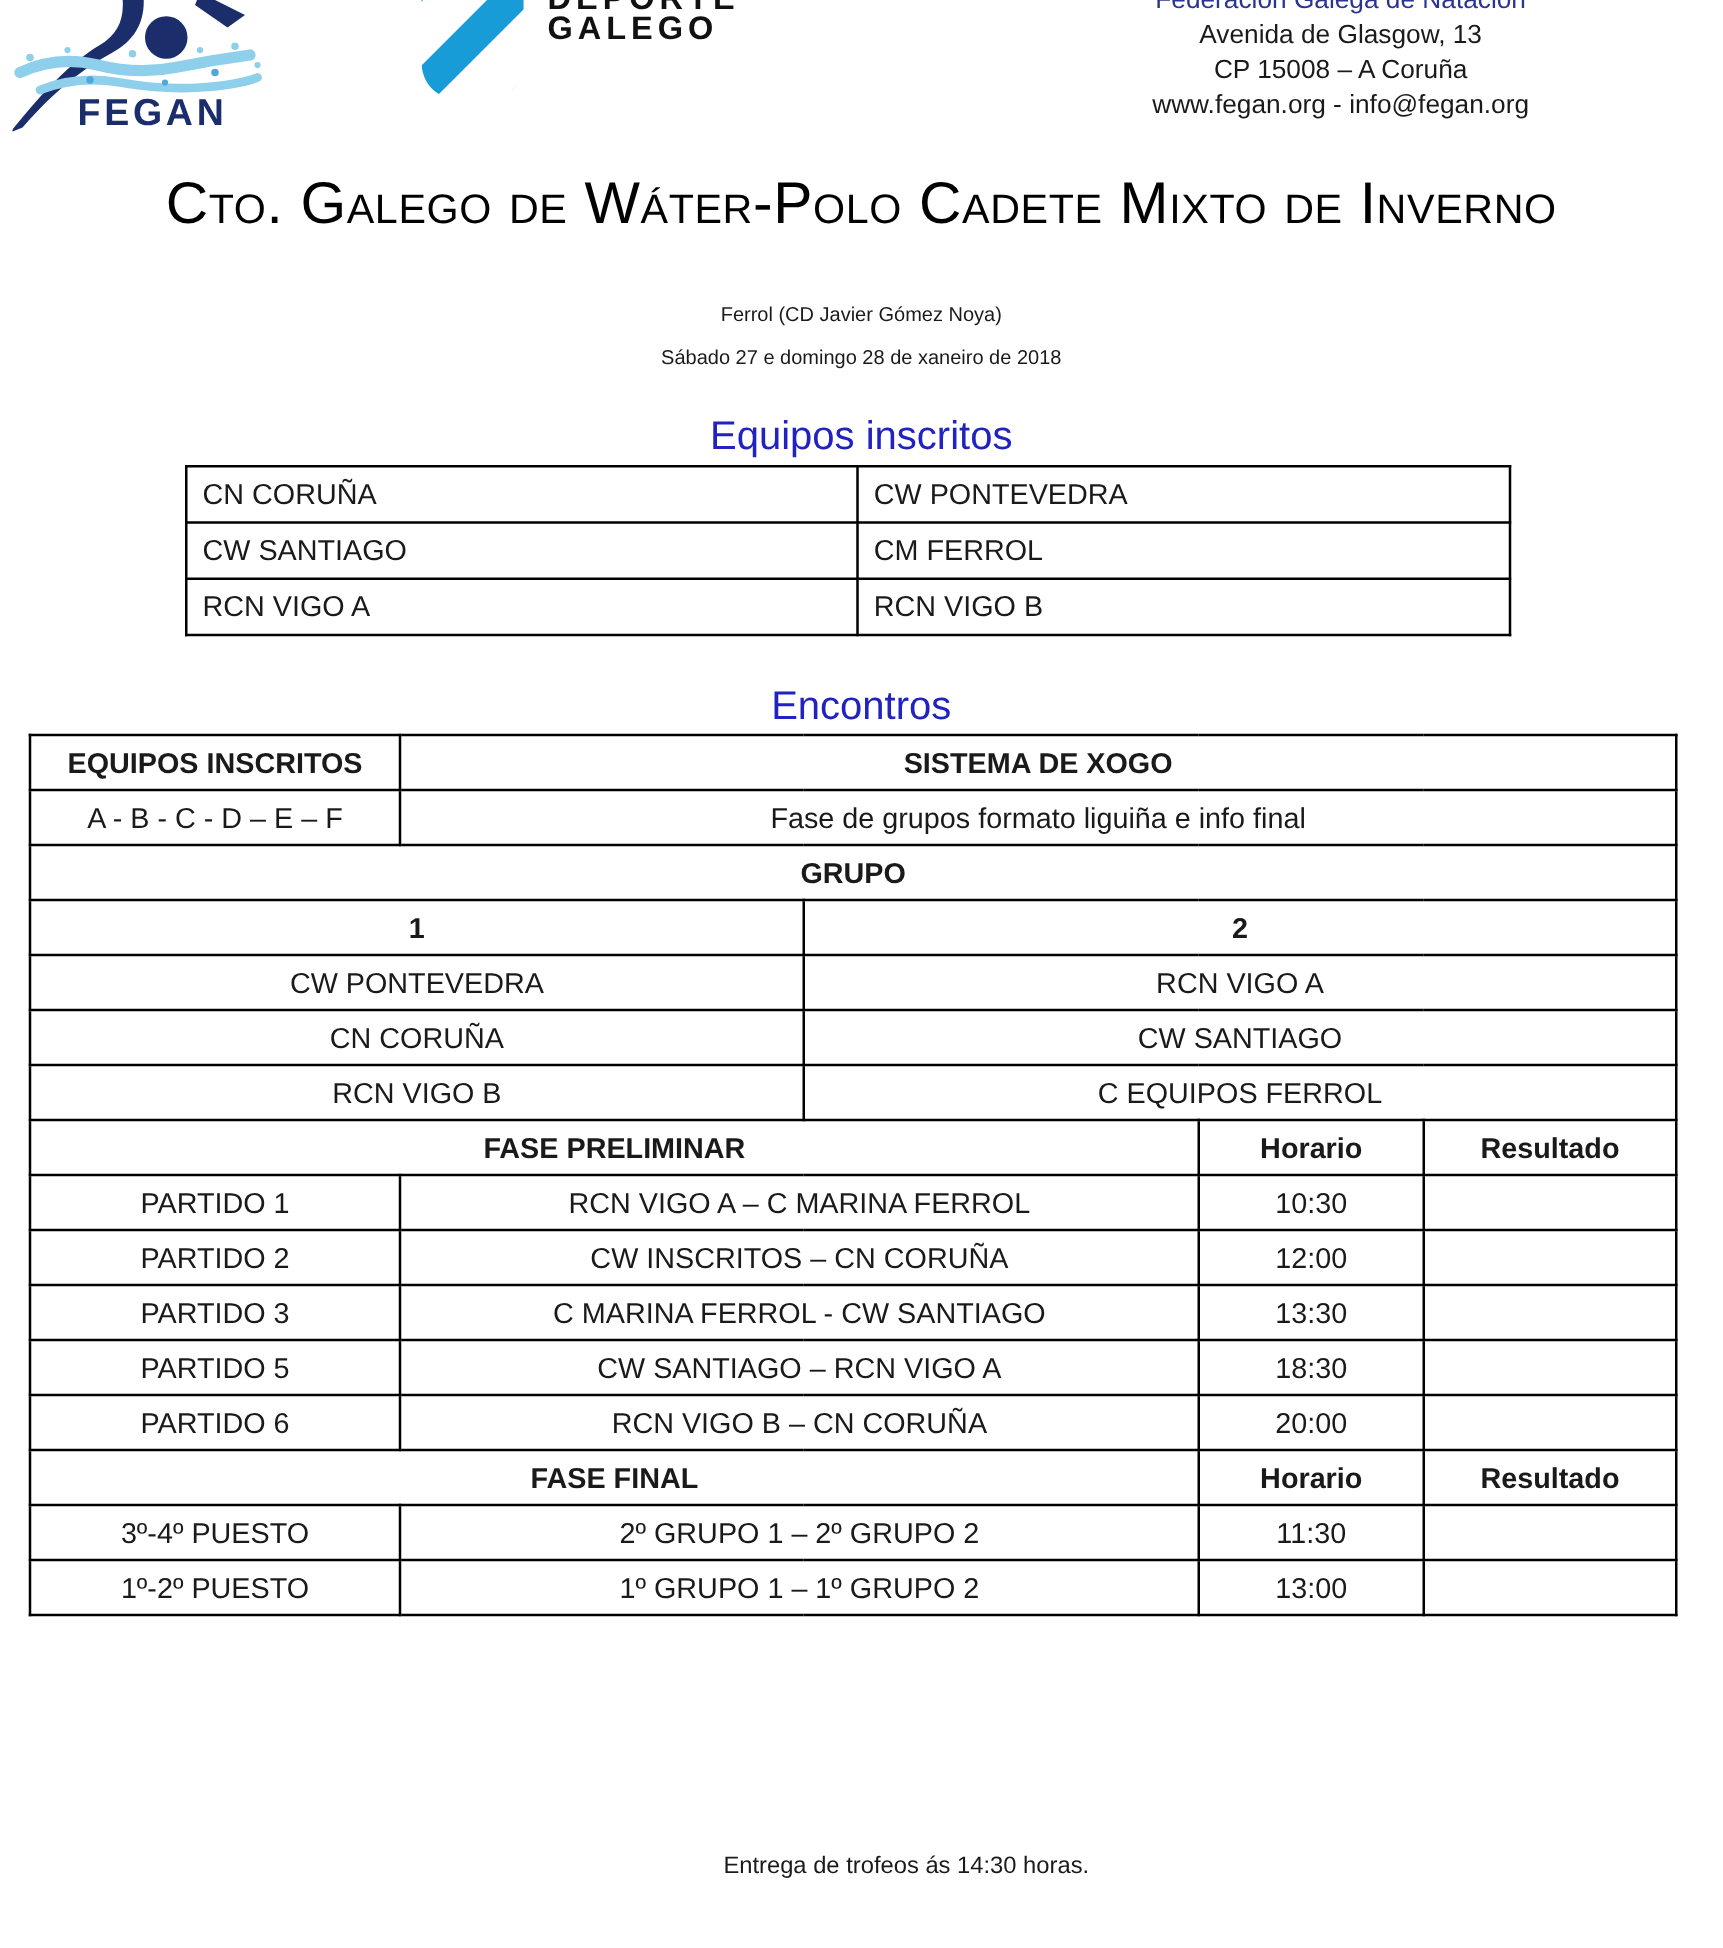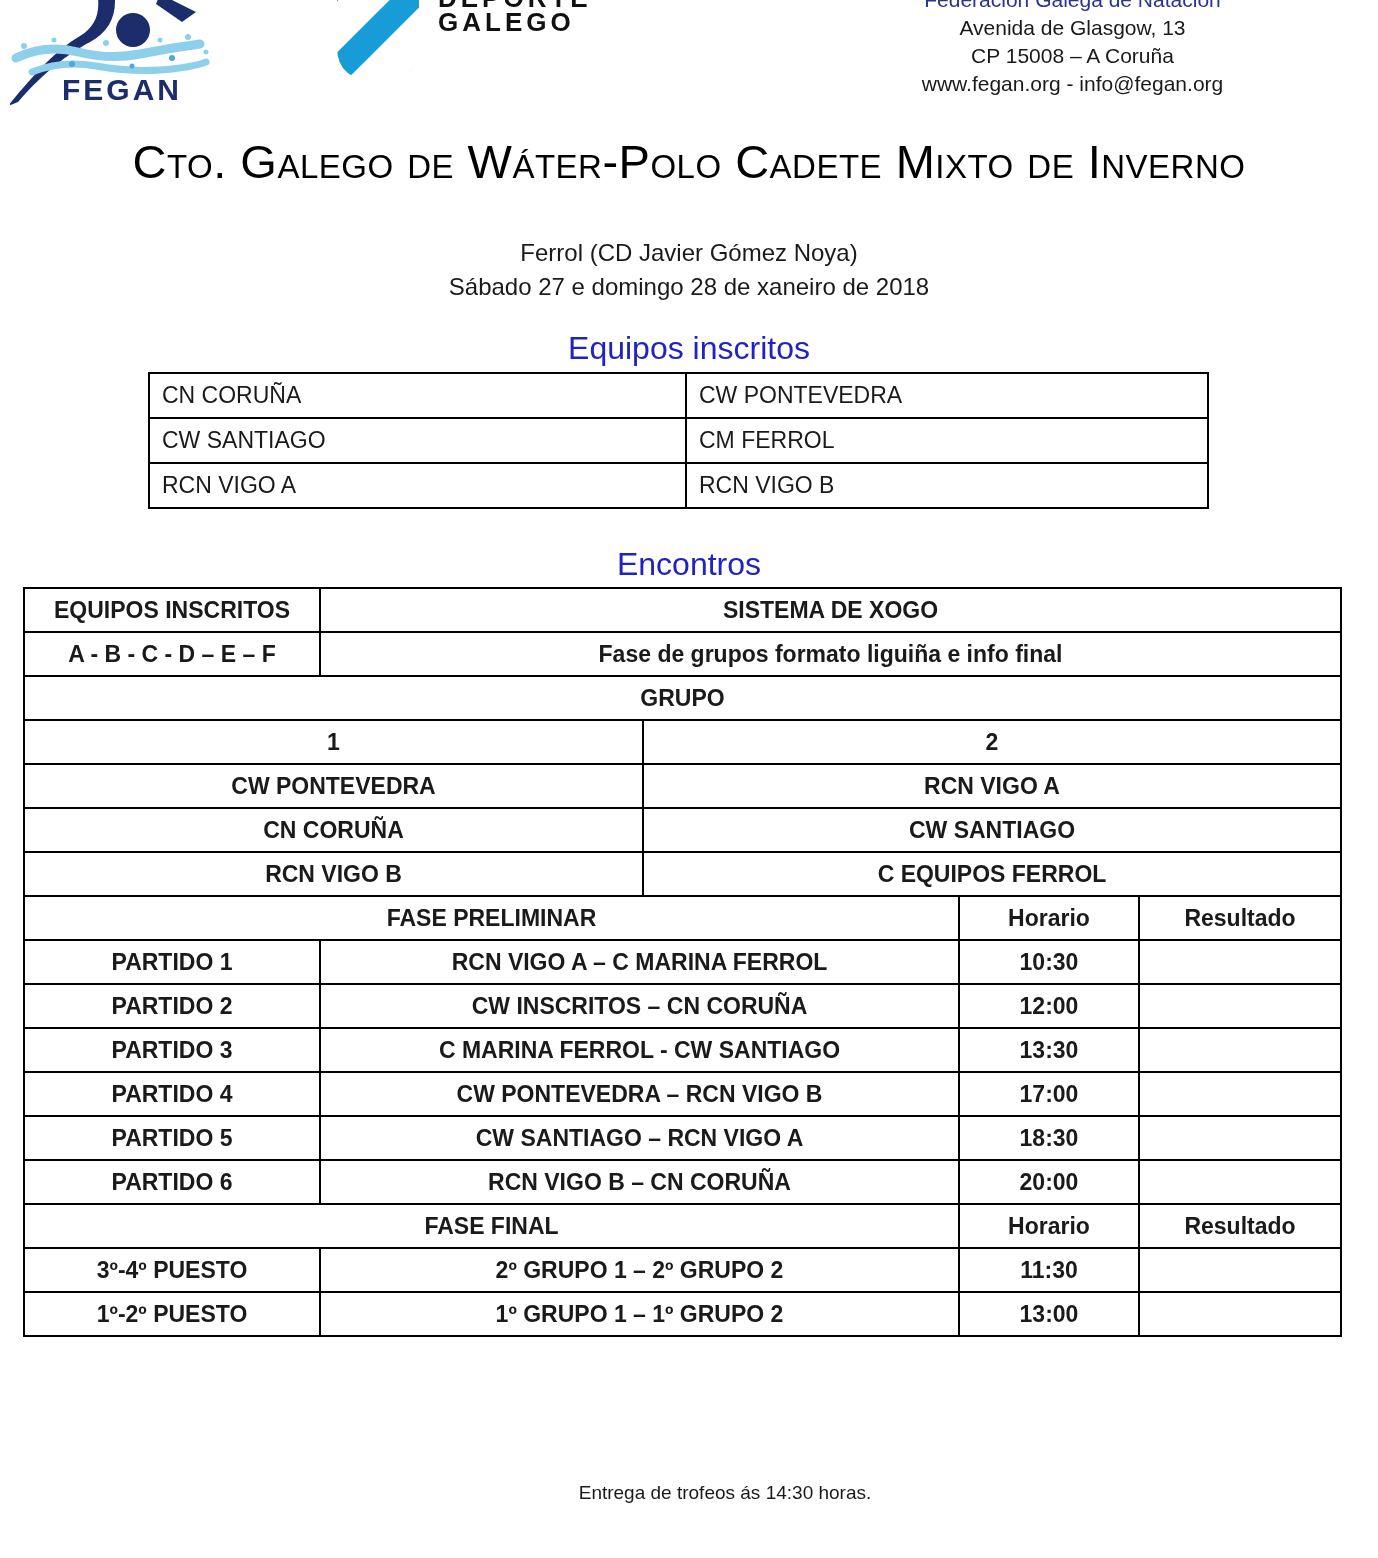--- a/index.html
+++ b/index.html
@@ -7,34 +7,34 @@
         font-family:"Liberation Sans",sans-serif;color:#1a1a1a;}
   .abs{position:absolute;}
 
   
   .address{left:850px;top:-14px;width:445px;text-align:center;font-size:21px;line-height:28px;}
   .address .org{color:#2A3492;}
 
   
   .title{left:0;top:134px;width:100%;text-align:center;font-variant:small-caps;
          font-size:47px;letter-spacing:.5px;color:#000000;}
-  .subtitle{left:0;top:236px;width:100%;text-align:center;font-size:24px;line-height:34px;}
+  .subtitle{left:0;top:236px;width:100%;text-align:center;font-size:16px;line-height:34px;}
 
   .sec-heading{width:100%;left:0;text-align:center;font-size:32px;color:#2122BF;}
   .h-equipos{top:330px;}
   .h-encontros{top:546px;}
 
   
   table{border-collapse:collapse;table-layout:fixed;}
   td,th{border:2px solid #000;vertical-align:middle;font-size:23px;font-weight:normal;
         overflow:hidden;white-space:nowrap;}
   .t-equipos{left:148px;top:372px;width:1059px;}
   .t-equipos td{height:43px;text-align:left;padding:0 0 0 12px;}
   .t-encontros{left:23px;top:587px;width:1317px;}
-  .t-encontros td,.t-encontros th{height:42px;text-align:center;padding:0;font-weight:bold;}
+  .t-encontros td,.t-encontros th{height:42px;text-align:center;padding:0;}
   .t-encontros .b{font-weight:bold;}
 
   .footer{left:72px;top:1482px;width:1306px;text-align:center;font-size:19px;}
 
   svg text{font-family:"Liberation Sans",sans-serif;}
 </style>
 </head>
 <body>
 
 <div class="page">
@@ -174,26 +174,20 @@
       <td>12:00</td>
       <td></td>
     </tr>
     <tr>
       <td>PARTIDO 3</td>
       <td colspan="2">C MARINA FERROL - CW SANTIAGO</td>
       <td>13:30</td>
       <td></td>
     </tr>
     <tr>
-      <td>PARTIDO 4</td>
-      <td colspan="2">CW PONTEVEDRA  – RCN VIGO B</td>
-      <td>17:00</td>
-      <td></td>
-    </tr>
-    <tr>
       <td>PARTIDO 5</td>
       <td colspan="2">CW SANTIAGO – RCN VIGO A</td>
       <td>18:30</td>
       <td></td>
     </tr>
     <tr>
       <td>PARTIDO 6</td>
       <td colspan="2">RCN VIGO B – CN CORUÑA</td>
       <td>20:00</td>
       <td></td>

